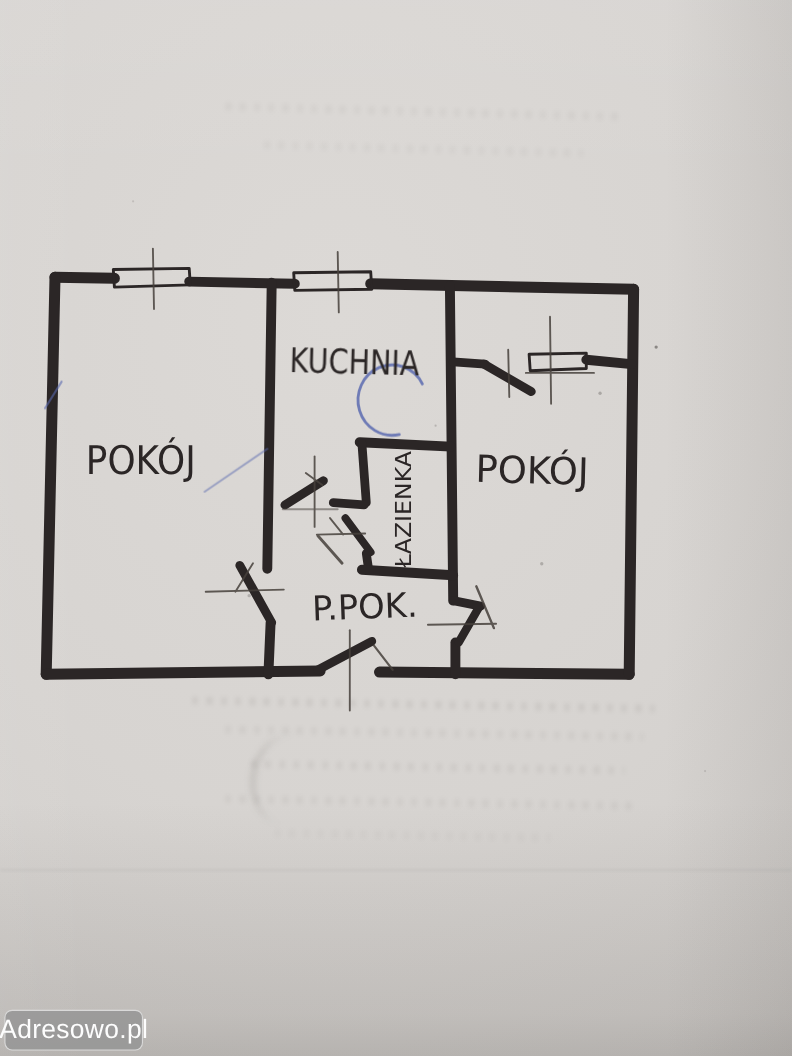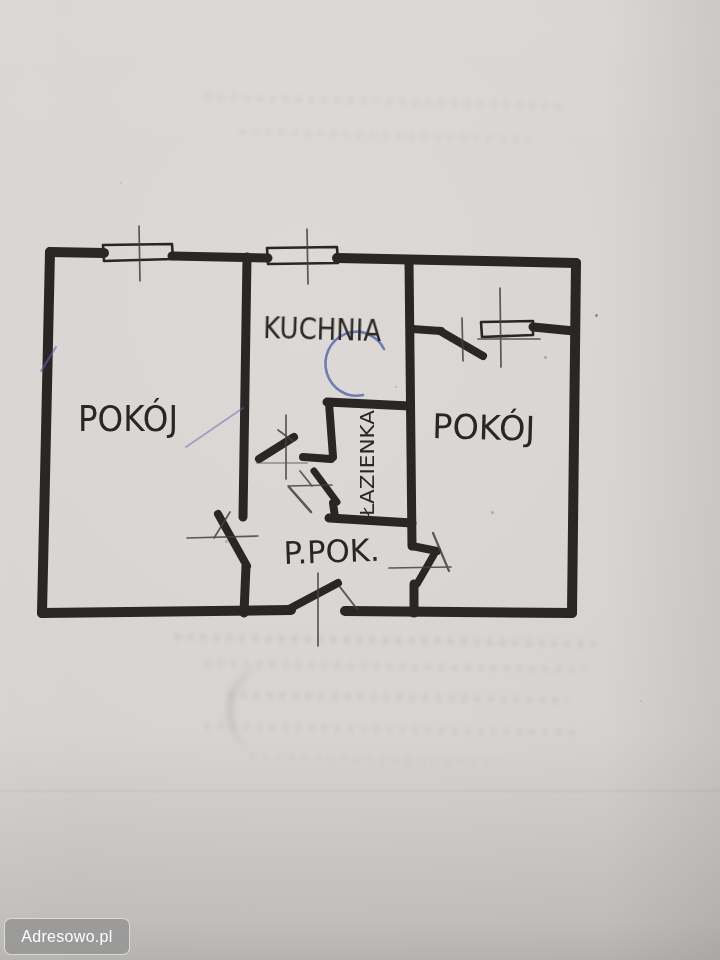--- a/index.html
+++ b/index.html
@@ -16,21 +16,21 @@
     background:repeating-linear-gradient(90deg, rgba(104,98,94,.55) 0 5px, rgba(104,98,94,0) 5px 13px);}
   .smudge{position:absolute;left:228px;top:668px;width:62px;height:82px;border-radius:50%;
     border-left:4px solid rgba(100,94,90,.22);filter:blur(3px);transform:rotate(8deg);}
   .crease{position:absolute;left:0;top:790px;width:720px;height:2px;background:rgba(80,75,70,.05);filter:blur(1px);}
   .speck{position:absolute;width:3px;height:3px;border-radius:50%;background:rgba(45,40,38,.45);}
   .watermark{
     position:absolute;left:4px;top:918px;width:124px;height:35px;
     border-radius:7px;background:rgba(148,148,148,.82);
     border:1px solid rgba(228,228,228,.85);
     display:flex;align-items:center;justify-content:center;
-    color:#fdfdfd;font-size:16px;font-family:"Liberation Sans", sans-serif;
+    color:#fdfdfd;font-size:24px;font-family:"Liberation Sans", sans-serif;
     letter-spacing:.3px;
   }
   text{font-family:"DejaVu Sans", sans-serif;}
 </style>
 </head>
 <body>
 
 <div class="photo">
 
   <div class="shade-bottom"></div>

